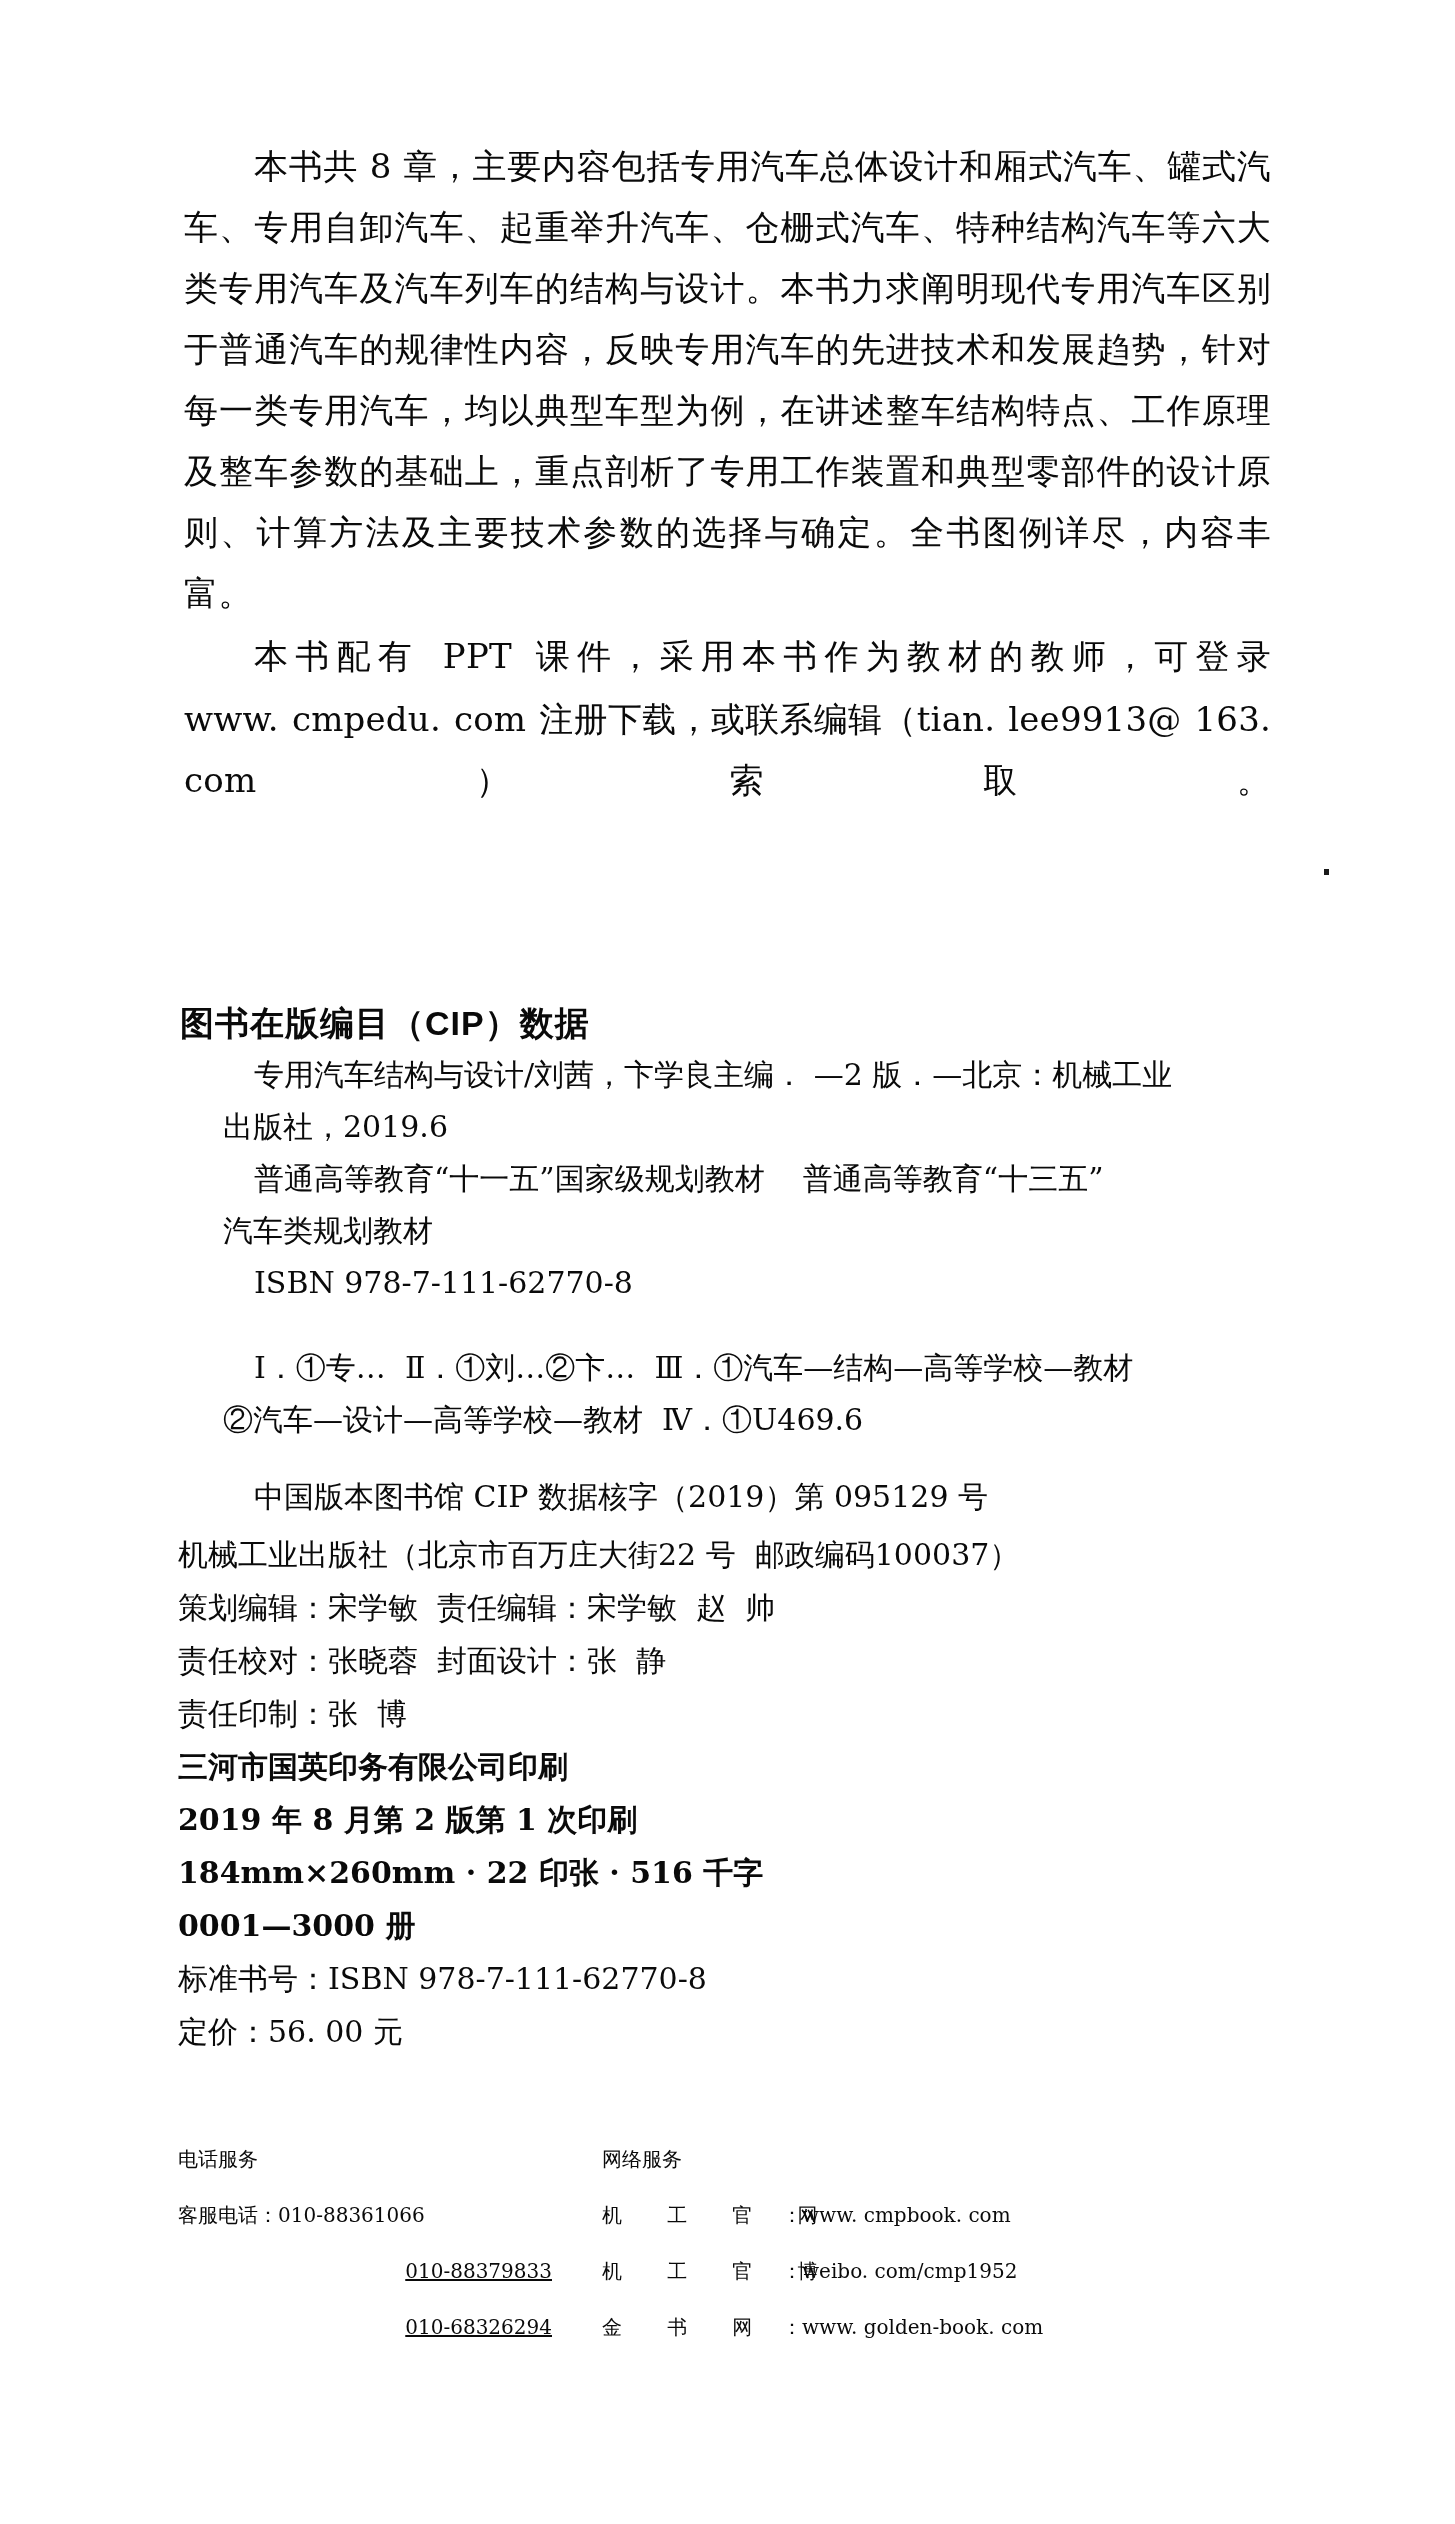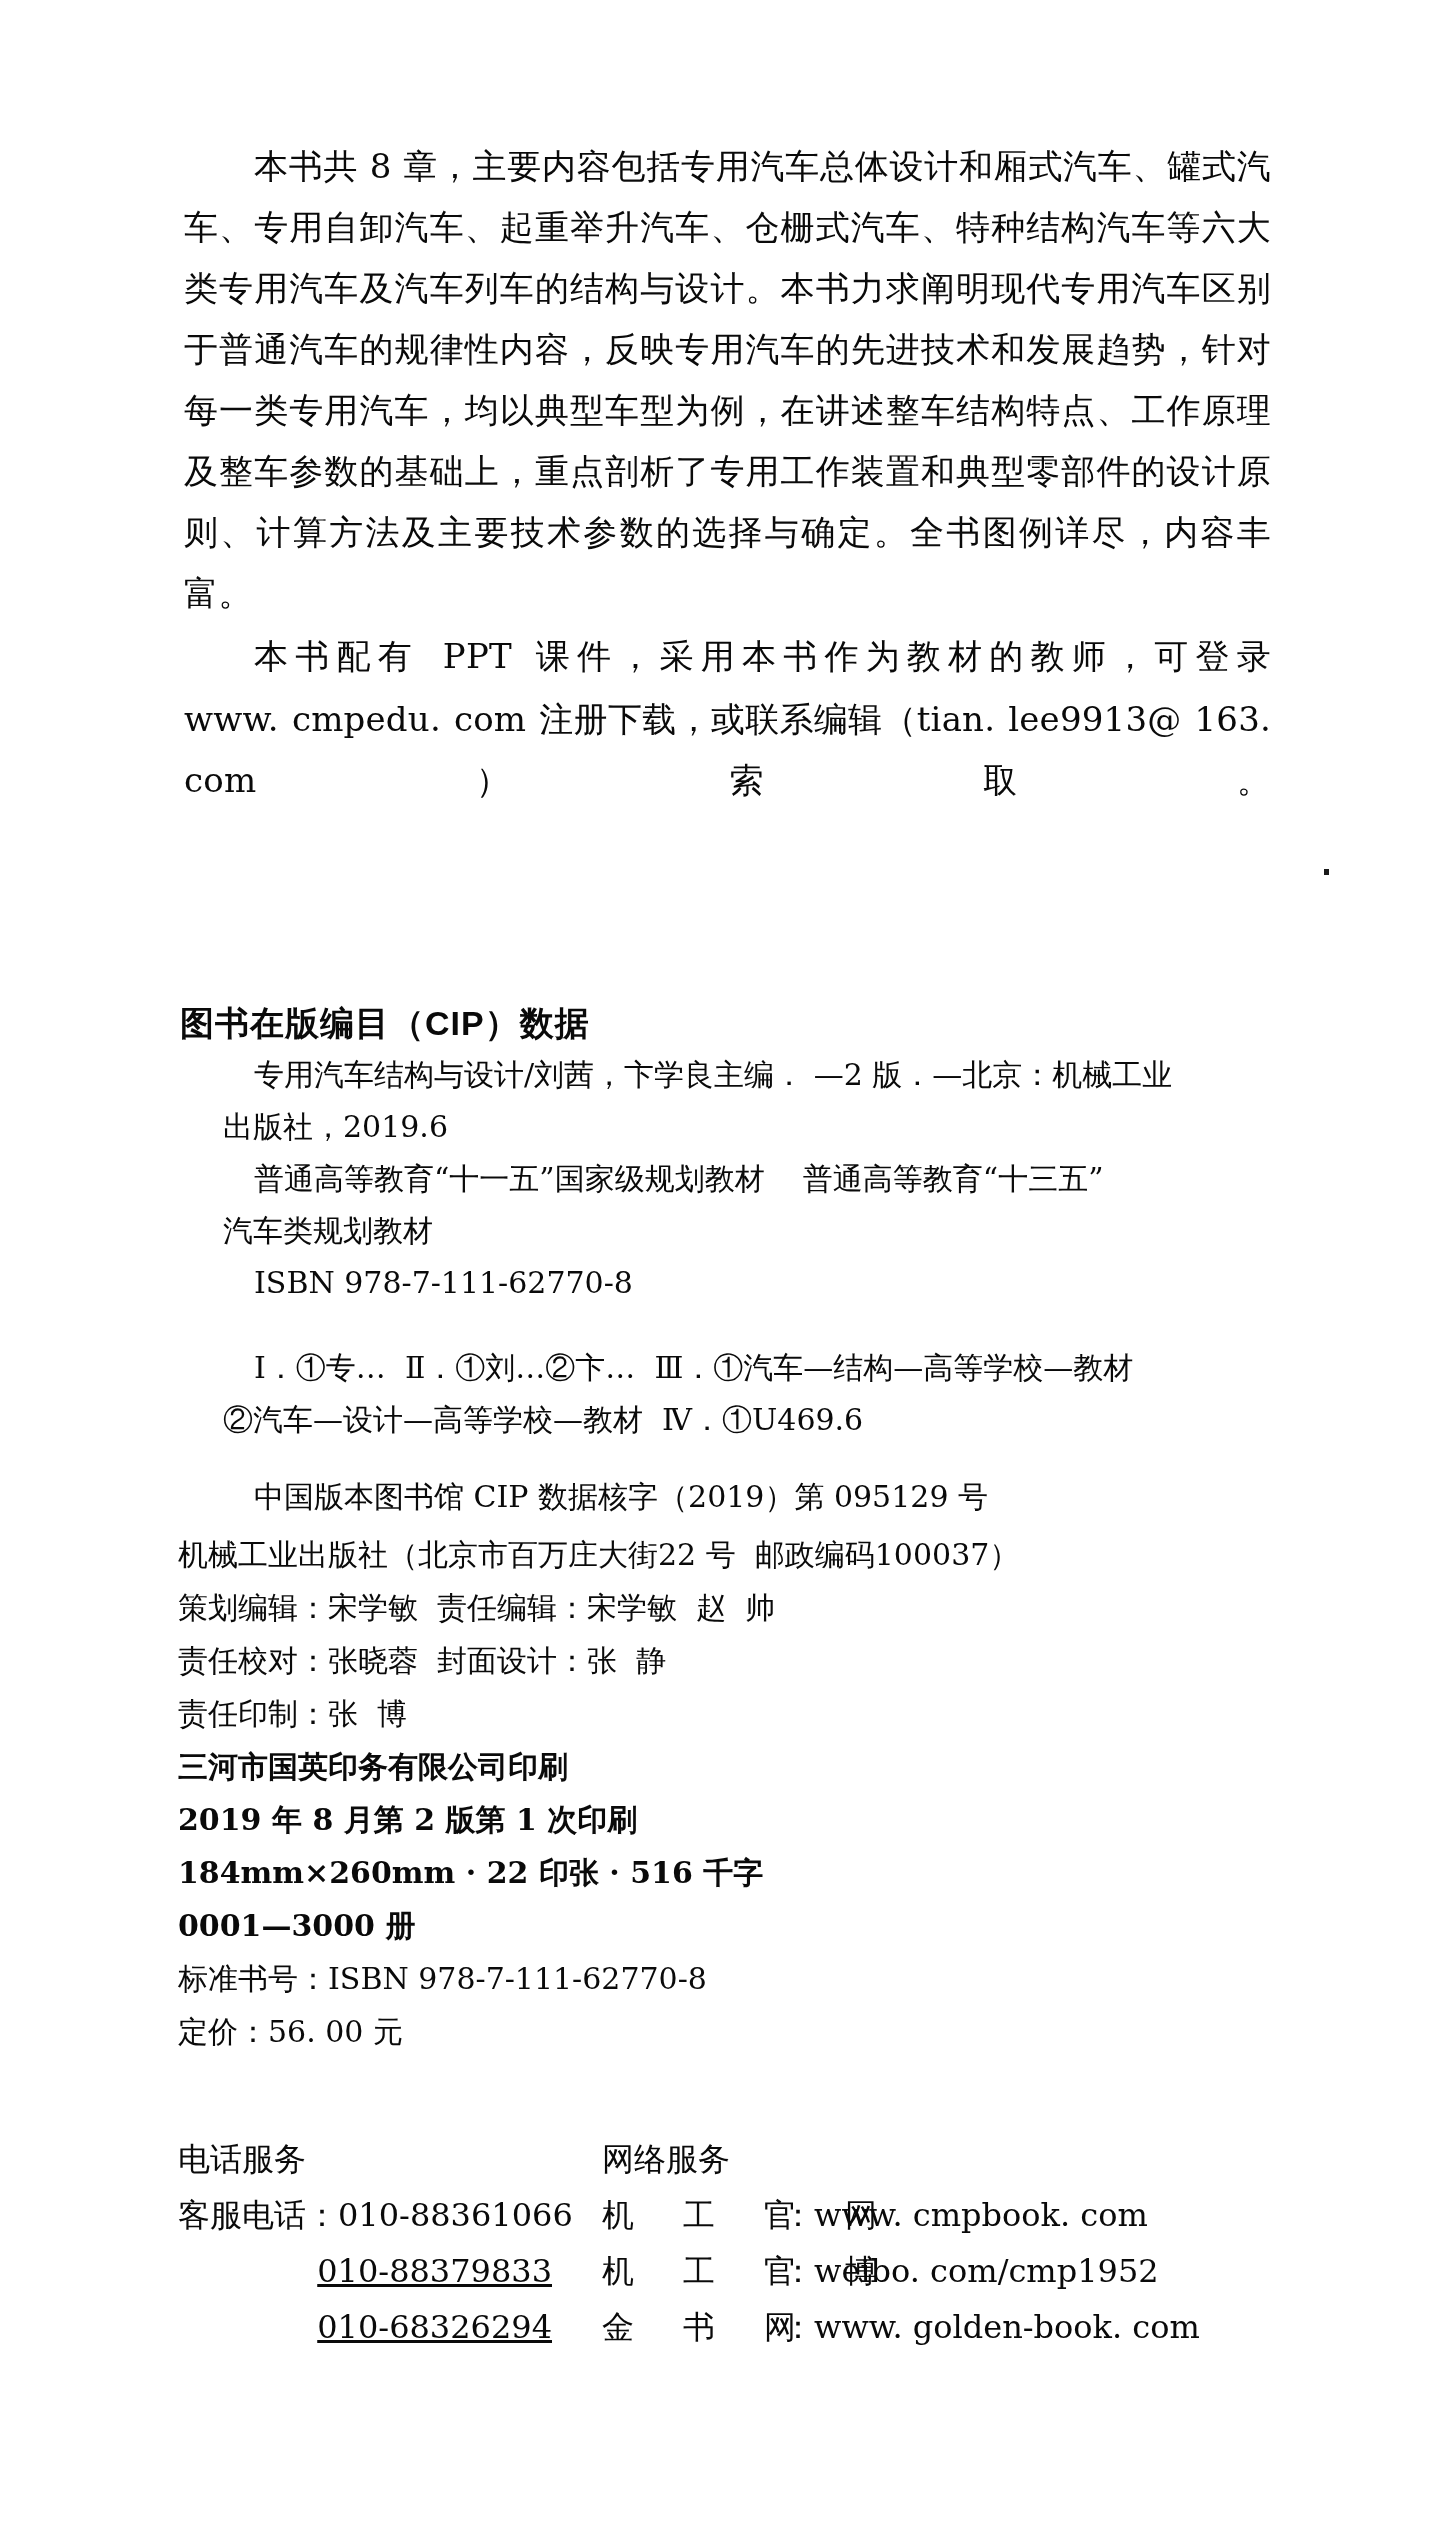--- a/index.html
+++ b/index.html
@@ -101,21 +101,21 @@
   .imprint .bold {
     font-weight: bold;
   }
 
   
   .services {
     position: absolute;
     left: 178px;
     top: 2131px;
     width: 1145px;
-    font-size: 32px;
+    font-size: 20px;
     line-height: 56px;
   }
   .svc-row {
     display: flex;
     align-items: baseline;
   }
   .svc-left {
     width: 424px;
     flex: 0 0 424px;
     white-space: pre;

